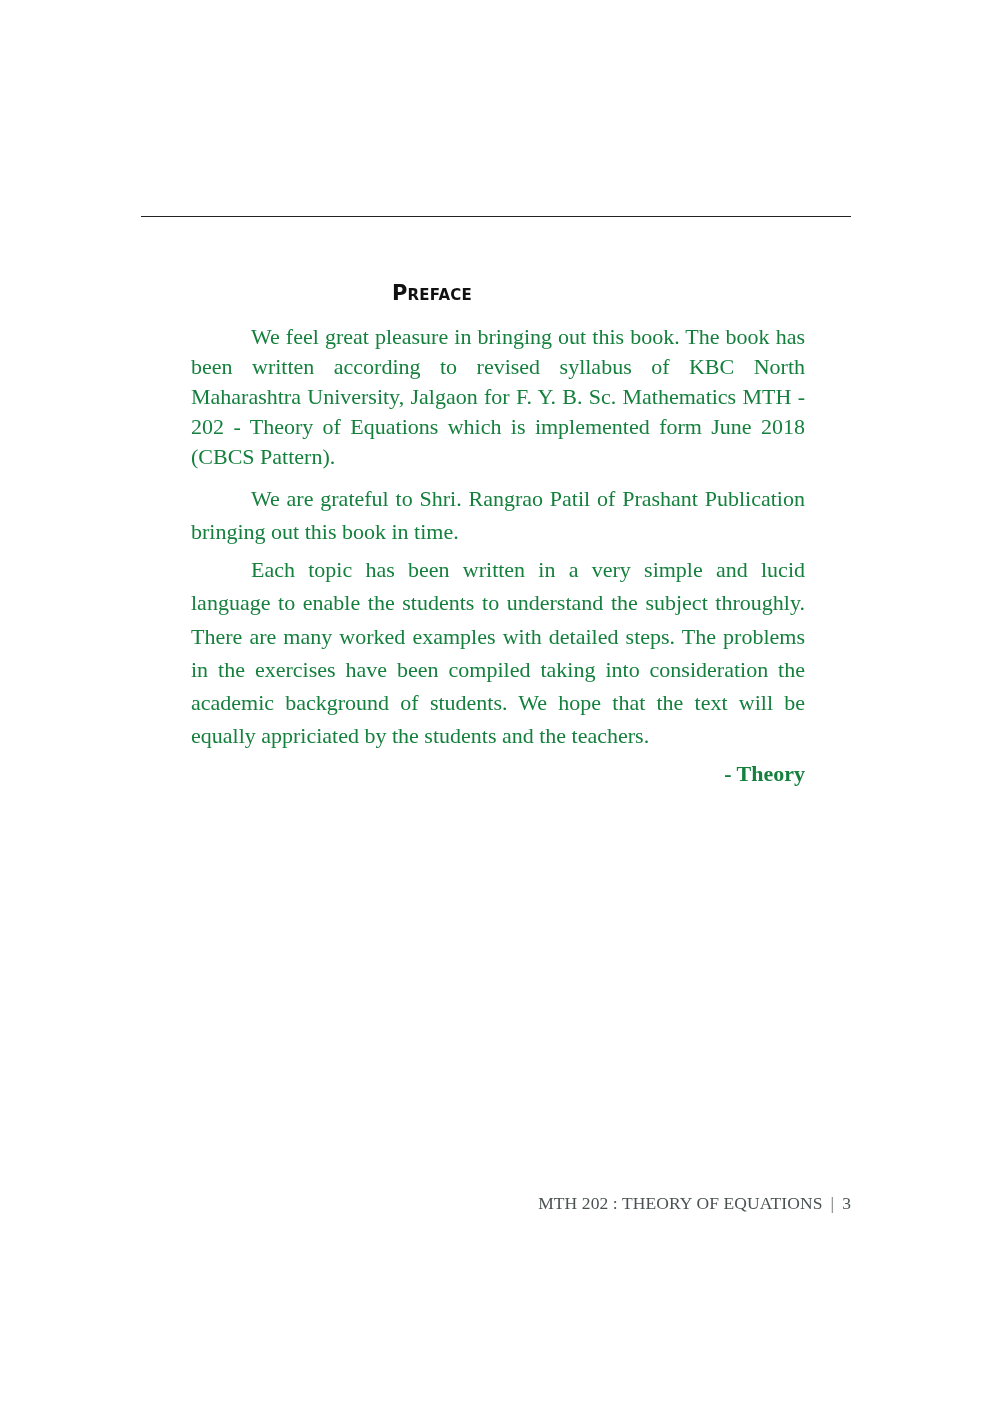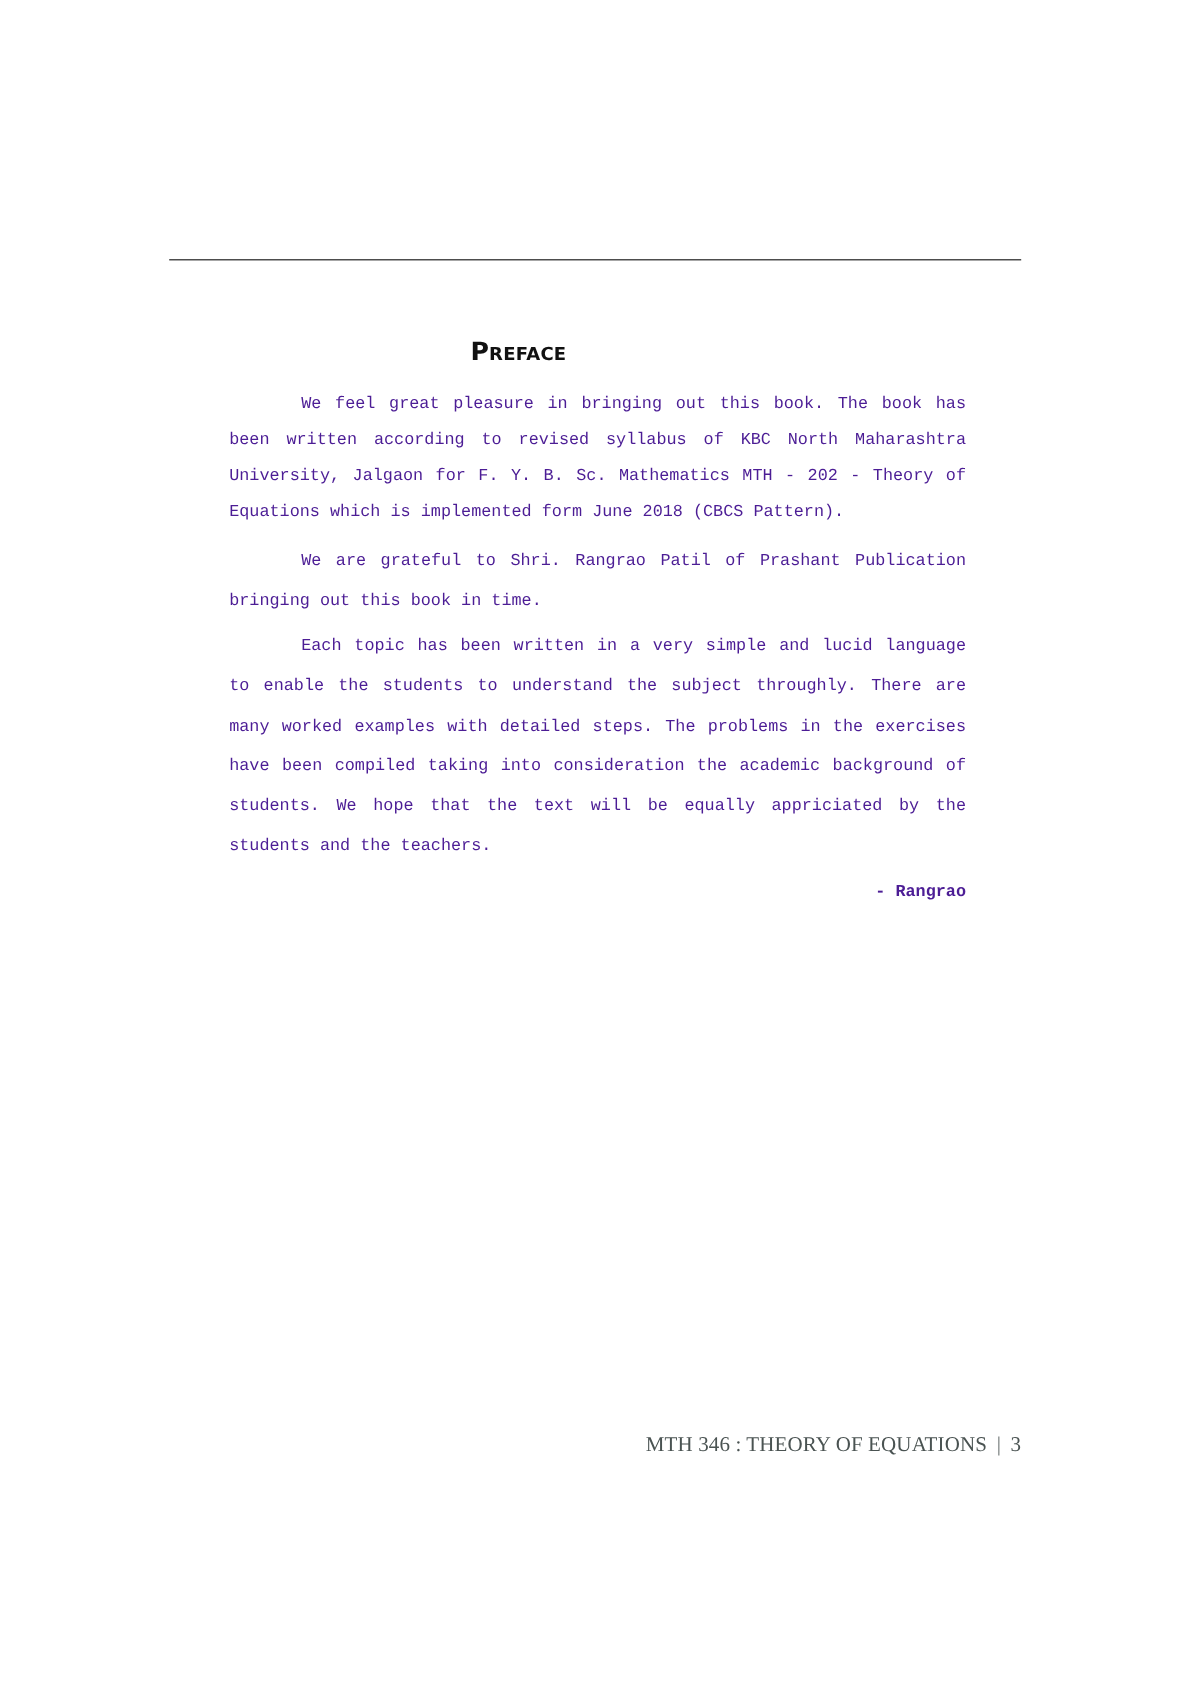--- a/index.html
+++ b/index.html
@@ -35,23 +35,23 @@
       font-variant: small-caps;
       letter-spacing: 0.2px;
       color: #111111;
       line-height: 30px;
     }
     .body-text {
       position: absolute;
       left: 191px;
       top: 322px;
       width: 614px;
-      font-family: Liberation Mono, monospace;
-      font-size: 14px;
-      color: #4c1d95;
+      font-family: Liberation Serif, serif;
+      font-size: 22px;
+      color: #15803d;
     }
     .para {
       margin: 0 0 4px 0;
       line-height: 33.5px;
       text-align: justify;
       text-indent: 60px;
     }
     .para.p1 { line-height: 30px; margin-bottom: 10px; }
     .para.p2 { line-height: 33.3px; margin-bottom: 4px; }
     .para.p3 { line-height: 33px; margin-bottom: 5px; }
@@ -81,18 +81,18 @@
 <body>
 
 <div class="top-rule"></div>
 
 <h1 class="title">Preface</h1>
 
 <div class="body-text">
   <p class="para p1">We feel great pleasure in bringing out this book. The book has been written according to revised syllabus of KBC North Maharashtra University, Jalgaon for F. Y. B. Sc. Mathematics MTH - 202 - Theory of Equations which is implemented form June 2018 (CBCS Pattern).</p>
   <p class="para p3">We are grateful to Shri. Rangrao Patil of Prashant Publication bringing out this book in time.</p>
   <p class="para p2">Each topic has been written in a very simple and lucid language to enable the students to understand the subject throughly. There are many worked examples with detailed steps. The problems in the exercises have been compiled taking into consideration the academic background of students. We hope that the text will be equally appriciated by the students and the teachers.</p>
-  <p class="signature">- Rangrao</p>
+  <p class="signature">- Theory</p>
 </div>
 
 <div class="footer">
-  <span>MTH 346 : THEORY OF EQUATIONS</span><span class="sep">|</span><span>3</span>
+  <span>MTH 202 : THEORY OF EQUATIONS</span><span class="sep">|</span><span>3</span>
 </div>
 
 </body></html>

